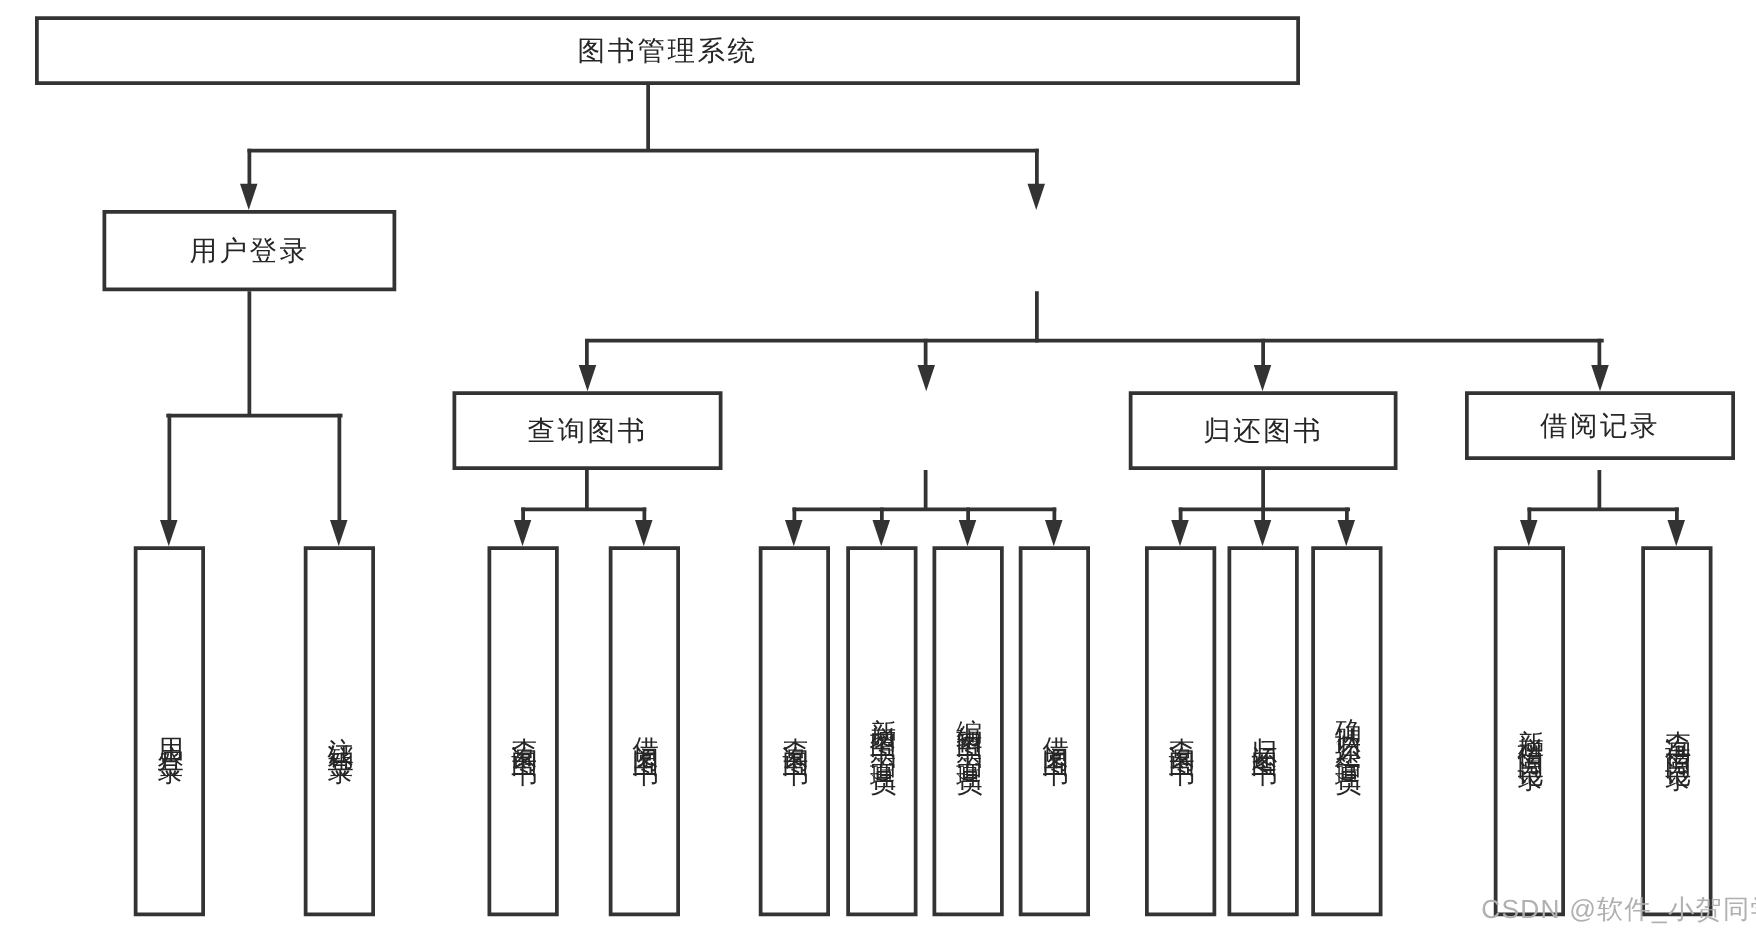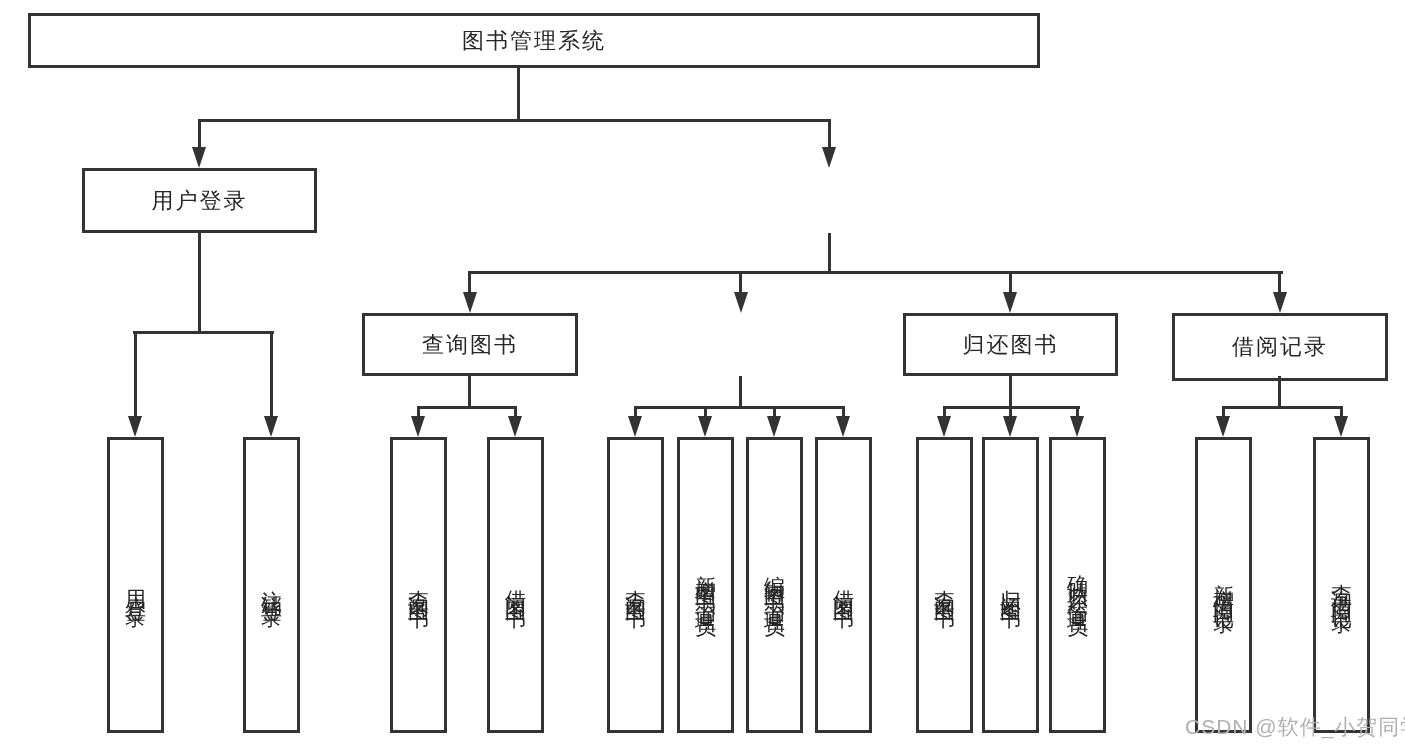--- a/index.html
+++ b/index.html
@@ -90,21 +90,21 @@
   <div class="arrow" style="left:463px; top:292px;"></div>
   <div class="vline" style="left:739px; top:271px; height:24px;"></div>
   <div class="arrow" style="left:734px; top:292px;"></div>
   <div class="vline" style="left:1009px; top:271px; height:24px;"></div>
   <div class="arrow" style="left:1003px; top:292px;"></div>
   <div class="vline" style="left:1278px; top:271px; height:24px;"></div>
   <div class="arrow" style="left:1273px; top:292px;"></div>
 
   <div class="hbox" style="left:362px; top:313px; width:216px; height:63px;">查询图书</div>
   <div class="hbox" style="left:903px; top:313px; width:215px; height:63px;">归还图书</div>
-  <div class="hbox" style="left:1172px; top:313px; width:216px; height:68px;">借阅记录</div>
+  <div class="hbox" style="left:1172px; top:313px; width:216px; height:55px;">借阅记录</div>
 
   <div class="vline" style="left:468px; top:376px; height:32px;"></div>
   <div class="hline" style="left:417px; top:406px; width:100px;"></div>
   <div class="vline" style="left:417px; top:406px; height:13px;"></div>
   <div class="arrow" style="left:411px; top:416px;"></div>
   <div class="vline" style="left:514px; top:406px; height:13px;"></div>
   <div class="arrow" style="left:508px; top:416px;"></div>
 
   <div class="vline" style="left:739px; top:376px; height:32px;"></div>
   <div class="hline" style="left:634px; top:406px; width:211px;"></div>

